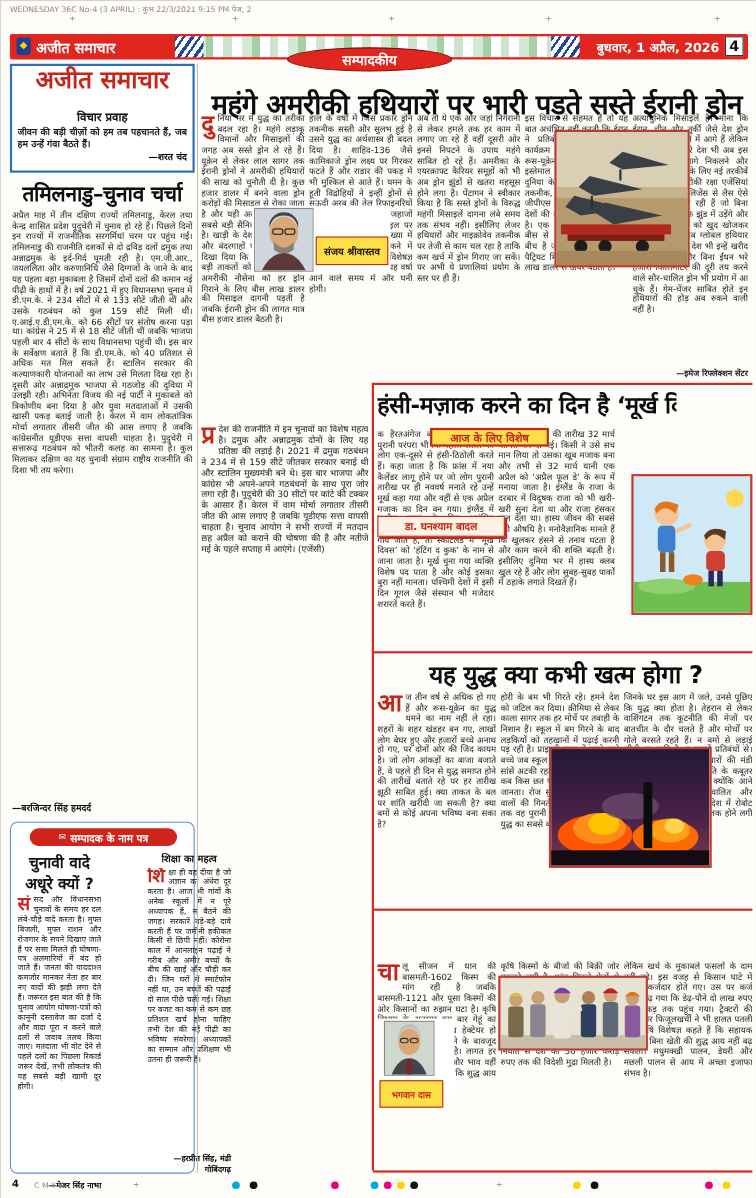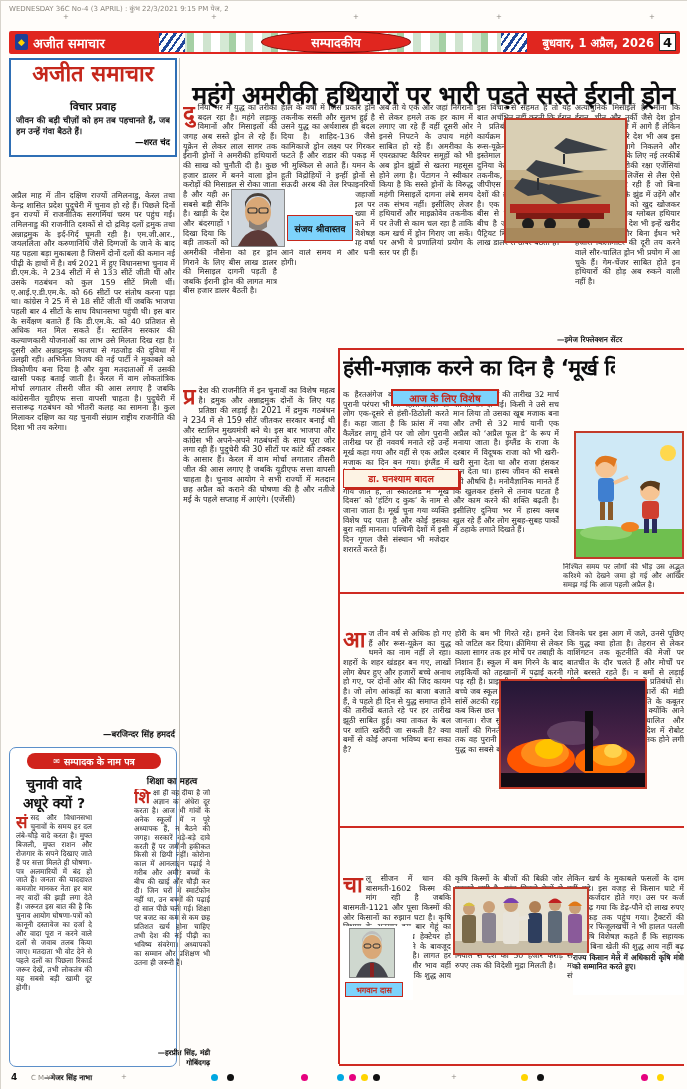--- a/index.html
+++ b/index.html
@@ -4,27 +4,27 @@
 <style>
   html,body{margin:0;padding:0;background:#f4f2ee;font-family:"DejaVu Sans","Liberation Sans",sans-serif;}
   #page{position:relative;width:687px;height:1089px;margin:0 auto;background:#fffdfa;border:1px solid #d8d4cc;overflow:hidden;}
   .abs{position:absolute;box-sizing:border-box;}
   .txt{font-size:7.8px;line-height:1.24;text-align:justify;color:#1a1a1c;overflow:hidden;}
   .b{font-weight:bold;}
   .ctr{text-align:center;}
   .hl{font-weight:800;color:#0c0c0e;letter-spacing:-0.3px;white-space:nowrap;overflow:hidden;}
   .dc{float:left;font-size:22px;line-height:19px;font-weight:bold;color:#c5271c;margin:1px 3px 0 0;}
   .imgf{border:2px solid #c23b2a;background:#ddd;overflow:hidden;}
-  .abox{border:1.6px solid #c5271c;background:#7dd3fc;display:flex;align-items:center;justify-content:center;font-weight:bold;color:#111;overflow:hidden;}
+  .abox{border:1.6px solid #c5271c;background:#fde047;display:flex;align-items:center;justify-content:center;font-weight:bold;color:#111;overflow:hidden;}
   .redrule{background:#cf2b22;}
   .grayrule{background:#c2beb6;}
   .crop{color:#8a867e;font-size:7px;}
   .stripeband{background:repeating-linear-gradient(90deg,#ffffff 0 9px,#d4e9d4 9px 18px,#a5d0a5 18px 25px,#ffffff 25px 34px,#cfe4cf 34px 42px);}
   .diag{background:repeating-linear-gradient(125deg,#20489a 0 3px,#ffffff 3px 6px,#20489a 6px 8px,#ffffff 8px 12px);}
-  .oval{background:#e0261f;border:1.4px solid #7c0e0a;border-radius:50%;display:flex;align-items:center;justify-content:center;color:#fff;font-weight:800;}
+  .oval{background:#e0261f;border:1.4px solid #7c0e0a;border-radius:50%;display:flex;align-items:center;justify-content:center;color:#fff;font-weight:800;margin-top:12px;}
   .dot{border-radius:50%;width:7px;height:7px;}
   svg{display:block;}
 </style>
 </head>
 <body>
 
 <div id="page">
 
   <div class="abs crop" style="left:8px;top:3px;">WEDNESDAY 36C No-4 (3 APRIL) : कुंभ 22/3/2021 9:15 PM पेज, 2</div>
   <div class="abs crop" style="left:62px;top:12px;">+</div>
@@ -44,22 +44,23 @@
     <div class="abs" style="right:4px;top:2px;width:17px;height:18px;background:#fff;border:1px solid #333;display:flex;align-items:center;justify-content:center;font-weight:800;font-size:13px;color:#111;">4</div>
   </div>
 
   <div class="abs" style="left:8px;top:57px;width:168px;height:99px;border:2px solid #2f6fb5;padding:2px 5px;background:#fff;">
     <div class="ctr" style="font-size:22px;font-weight:800;color:#c5271c;line-height:1.05;">अजीत समाचार</div>
     <div class="ctr b" style="font-size:10.5px;color:#111;margin-top:14px;">विचार प्रवाह</div>
     <div class="txt" style="font-size:8.4px;margin-top:2px;font-weight:bold;">जीवन की बड़ी चीज़ों को हम तब पहचानते हैं, जब हम उन्हें गंवा बैठते हैं।</div>
     <div class="b" style="font-size:8.4px;text-align:right;">—शरत चंद</div>
   </div>
 
+  <div class="abs hl ctr" style="left:8px;top:162px;width:168px;font-size:19px;">तमिलनाडु–चुनाव चर्चा</div>
   <div class="abs txt" style="left:10px;top:190px;width:164px;height:534px;">अप्रैल माह में तीन दक्षिण राज्यों तमिलनाडु, केरल तथा केन्द्र शासित प्रदेश पुदुचेरी में चुनाव हो रहे हैं। पिछले दिनों इन राज्यों में राजनीतिक सरगर्मियां चरम पर पहुंच गईं। तमिलनाडु की राजनीति दशकों से दो द्रविड़ दलों द्रमुक तथा अन्नाद्रमुक के इर्द-गिर्द घूमती रही है। एम.जी.आर., जयललिता और करुणानिधि जैसे दिग्गजों के जाने के बाद यह पहला बड़ा मुकाबला है जिसमें दोनों दलों की कमान नई पीढ़ी के हाथों में है। वर्ष 2021 में हुए विधानसभा चुनाव में डी.एम.के. ने 234 सीटों में से 133 सीटें जीती थीं और उसके गठबंधन को कुल 159 सीटें मिली थीं। ए.आई.ए.डी.एम.के. को 66 सीटों पर संतोष करना पड़ा था। कांग्रेस ने 25 में से 18 सीटें जीती थीं जबकि भाजपा पहली बार 4 सीटों के साथ विधानसभा पहुंची थी। इस बार के सर्वेक्षण बताते हैं कि डी.एम.के. को 40 प्रतिशत से अधिक मत मिल सकते हैं। स्टालिन सरकार की कल्याणकारी योजनाओं का लाभ उसे मिलता दिख रहा है। दूसरी ओर अन्नाद्रमुक भाजपा से गठजोड़ की दुविधा में उलझी रही। अभिनेता विजय की नई पार्टी ने मुकाबले को त्रिकोणीय बना दिया है और युवा मतदाताओं में उसकी खासी पकड़ बताई जाती है। केरल में वाम लोकतांत्रिक मोर्चा लगातार तीसरी जीत की आस लगाए है जबकि कांग्रेसनीत यूडीएफ सत्ता वापसी चाहता है। पुदुचेरी में सत्तारूढ़ गठबंधन को भीतरी कलह का सामना है। कुल मिलाकर दक्षिण का यह चुनावी संग्राम राष्ट्रीय राजनीति की दिशा भी तय करेगा।</div>
-  <div class="abs b" style="left:10px;top:727px;width:164px;font-size:8.4px;text-align:right;color:#111;">—बरजिन्दर सिंह हमदर्द</div>
+  <div class="abs b" style="left:10px;top:727px;width:164px;font-size:8.4px;text-align:left;color:#111;">—बरजिन्दर सिंह हमदर्द</div>
 
   <div class="abs" style="left:8px;top:746px;width:168px;height:320px;border:1.6px solid #5b8fc9;border-radius:7px;background:#fff;">
     <div class="abs" style="left:17px;top:5px;width:134px;height:16px;background:#d0231c;border-radius:9px;display:flex;align-items:center;justify-content:center;gap:4px;color:#fff;font-weight:800;font-size:9.5px;">
       <span style="font-size:8px;">✉</span>
       <span>सम्पादक के नाम पत्र</span>
     </div>
 
     <div class="abs" style="left:6px;top:26px;width:76px;height:288px;">
       <div class="ctr b" style="font-size:14px;color:#111;">चुनावी वादे अधूरे क्यों ?</div>
       <div class="txt" style="font-size:7.2px;height:258px;margin-top:2px;">
@@ -119,21 +120,21 @@
           <line x1="32" y1="58" x2="32" y2="70"></line>
         </g>
         <rect x="4" y="84" width="100" height="9" fill="#b3271f"></rect>
         <rect x="10" y="93" width="88" height="6" fill="#7e1b14"></rect>
         <circle cx="22" cy="104" r="6" fill="#1d1d1d"></circle>
         <circle cx="44" cy="104" r="6" fill="#1d1d1d"></circle>
         <circle cx="78" cy="104" r="6" fill="#1d1d1d"></circle>
         <rect y="108" width="119" height="13" fill="#a8895c"></rect>
       </svg>
   </div>
-  <div class="abs b" style="left:556px;top:333px;width:123px;font-size:7.4px;color:#222;">—इमेज रिफ्लेक्शन सेंटर</div>
+  <div class="abs b" style="left:556px;top:333px;width:123px;font-size:7.4px;text-align:right;color:#222;">—इमेज रिफ्लेक्शन सेंटर</div>
 
   <div class="abs redrule" style="left:337px;top:347px;width:1.5px;height:716px;"></div>
   <div class="abs redrule" style="left:338px;top:347px;width:345px;height:1.5px;"></div>
   <div class="abs redrule" style="left:338px;top:591px;width:345px;height:1.5px;"></div>
   <div class="abs redrule" style="left:338px;top:825px;width:345px;height:1.5px;"></div>
   <div class="abs redrule" style="left:338px;top:1063px;width:345px;height:1.5px;"></div>
 
   <div class="abs txt" style="left:182px;top:385px;width:152px;height:204px;font-size:8px;">
     <span class="dc">प्र</span><span>देश की राजनीति में इन चुनावों का विशेष महत्व है। द्रमुक और अन्नाद्रमुक दोनों के लिए यह प्रतिष्ठा की लड़ाई है। 2021 में द्रमुक गठबंधन ने 234 में से 159 सीटें जीतकर सरकार बनाई थी और स्टालिन मुख्यमंत्री बने थे। इस बार भाजपा और कांग्रेस भी अपने-अपने गठबंधनों के साथ पूरा जोर लगा रही हैं। पुदुचेरी की 30 सीटों पर कांटे की टक्कर के आसार हैं। केरल में वाम मोर्चा लगातार तीसरी जीत की आस लगाए है जबकि यूडीएफ सत्ता वापसी चाहता है। चुनाव आयोग ने सभी राज्यों में मतदान छह अप्रैल को कराने की घोषणा की है और नतीजे मई के पहले सप्ताह में आएंगे। (एजेंसी)</span>
   </div>
@@ -159,22 +160,22 @@
         <line x1="38" y1="50" x2="52" y2="44" stroke="#f6c493" stroke-width="4"></line>
         <circle cx="74" cy="58" r="10" fill="#f6c493"></circle>
         <path d="M64 54 Q70 44 84 50 L83 58 Q73 48 66 58 Z" fill="#5a3a1a"></path>
         <rect x="66" y="68" width="17" height="18" rx="4" fill="#d04030"></rect>
         <rect x="68" y="86" width="5" height="14" fill="#2a2a5a"></rect>
         <rect x="76" y="86" width="5" height="14" fill="#2a2a5a"></rect>
         <ellipse cx="54" cy="94" rx="9" ry="5" fill="#f08020"></ellipse>
         <circle cx="92" cy="20" r="8" fill="#ffd84d"></circle>
       </svg>
   </div>
-  <div class="abs txt" style="left:562px;top:562px;width:121px;height:26px;font-size:7.2px;">निश्चित समय पर लोगों की भीड़ उस अद्भुत करिश्मे को देखने जमा हो गई और आखिर समझ गई कि आज पहली अप्रैल है।</div>
-
+
+  <div class="abs hl ctr" style="left:344px;top:596px;width:339px;font-size:22px;">यह युद्ध क्या कभी खत्म होगा ?</div>
   <div class="abs txt" style="left:342px;top:628px;width:108px;height:195px;">
     <span class="dc">आ</span><span>ज तीन वर्ष से अधिक हो गए हैं और रूस-यूक्रेन का युद्ध थमने का नाम नहीं ले रहा। शहरों के शहर खंडहर बन गए, लाखों लोग बेघर हुए और हजारों बच्चे अनाथ हो गए, पर दोनों ओर की जिद कायम है। जो लोग आंकड़ों का बाजा बजाते हैं, वे पहले ही दिन से युद्ध समाप्त होने की तारीखें बताते रहे पर हर तारीख झूठी साबित हुई। क्या ताकत के बल पर शांति खरीदी जा सकती है? क्या बमों से कोई अपना भविष्य बना सका है?</span>
   </div>
   <div class="abs txt" style="left:454px;top:628px;width:108px;height:195px;">होरी के बम भी गिरते रहे। हमने देश को जटिल कर दिया। क्रीमिया से लेकर काला सागर तक हर मोर्चे पर तबाही के निशान हैं। स्कूल में बम गिरने के बाद लड़कियों को तहखानों में पढ़ाई करनी पड़ रही है। प्राइमरी कक्षा में पढ़ने वाले बच्चे जब स्कूल जाते हैं तो मां-बाप की सांसें अटकी रहती हैं। मिसाइल या ड्रोन कब किस छत पर गिर जाए, कोई नहीं जानता। रोज सुबह अखबारों में मरने वालों की गिनती छपती है और शाम तक वह पुरानी पड़ जाती है। यही इस युद्ध का सबसे बड़ा सच है।</div>
   <div class="abs txt" style="left:566px;top:628px;width:117px;height:195px;">जिनके घर इस आग में जले, उनसे पूछिए कि युद्ध क्या होता है। तेहरान से लेकर वाशिंगटन तक कूटनीति की मेजों पर बातचीत के दौर चलते हैं और मोर्चों पर गोले बरसते रहते हैं। न बमों से लड़ाई जीती जा सकी है, न लाखों प्रतिबंधों से। जब तक बड़ी ताकतें हथियारों की मंडी चलाती रहेंगी, तब तक शांति के कबूतर उड़ाने का कोई अर्थ नहीं। क्योंकि आने वाले युग वैज्ञानिक, स्वचालित और रोबोटिक युद्ध का है। अब देश में रोबोट सैनिकों की भर्ती की तैयारी तक होने लगी है।</div>
 
 
   <div class="abs imgf" style="left:498px;top:678px;width:148px;height:110px;">
     <svg width="144" height="106" viewBox="0 0 144 106">
         <defs>
@@ -234,24 +235,23 @@
       <svg width="44" height="48" viewBox="0 0 44 48">
           <rect width="44" height="48" fill="#cfd8cf"></rect>
           <ellipse cx="22" cy="18" rx="10" ry="12" fill="#d9a877"></ellipse>
           <path d="M12 14 Q14 5 22 5 Q30 5 32 14 L32 10 Q28 2 22 2 Q16 2 12 10 Z" fill="#bdbdbd"></path>
           <rect x="14" y="15" width="7" height="4" rx="2" fill="none" stroke="#333"></rect>
           <rect x="23" y="15" width="7" height="4" rx="2" fill="none" stroke="#333"></rect>
           <path d="M6 48 Q12 33 22 33 Q32 33 38 48 Z" fill="#44444c"></path>
           <rect x="20" y="34" width="4" height="14" fill="#8a2020"></rect>
         </svg>
     </div>
-    <div class="abs abox" style="left:4px;top:56px;width:58px;height:15px;font-size:8px;color:#c5271c;">भगवान दास</div>
-  </div>
-
-  <div class="abs txt b" style="left:572px;top:952px;width:111px;height:42px;font-size:7.4px;background:#fff;">राज्य किसान मेले में अधिकारी कृषि मंत्री को सम्मानित करते हुए।</div>
+    <div class="abs abox" style="left:4px;top:56px;width:58px;height:25px;font-size:8px;color:#c5271c;">भगवान दास</div>
+  </div>
+
 
   <div class="abs b" style="left:10px;top:1071px;font-size:9px;color:#111;">4</div>
   <div class="abs crop" style="left:30px;top:1073px;">C M Y K</div>
   <div class="abs dot" style="left:210px;top:1073px;background:#00a7e1;"></div>
   <div class="abs dot" style="left:226px;top:1073px;background:#111111;"></div>
   <div class="abs dot" style="left:300px;top:1073px;background:#e6007e;"></div>
   <div class="abs dot" style="left:336px;top:1073px;background:#00a7e1;"></div>
   <div class="abs dot" style="left:348px;top:1073px;background:#e6007e;"></div>
   <div class="abs dot" style="left:360px;top:1073px;background:#ffd400;"></div>
   <div class="abs dot" style="left:372px;top:1073px;background:#111111;"></div>

